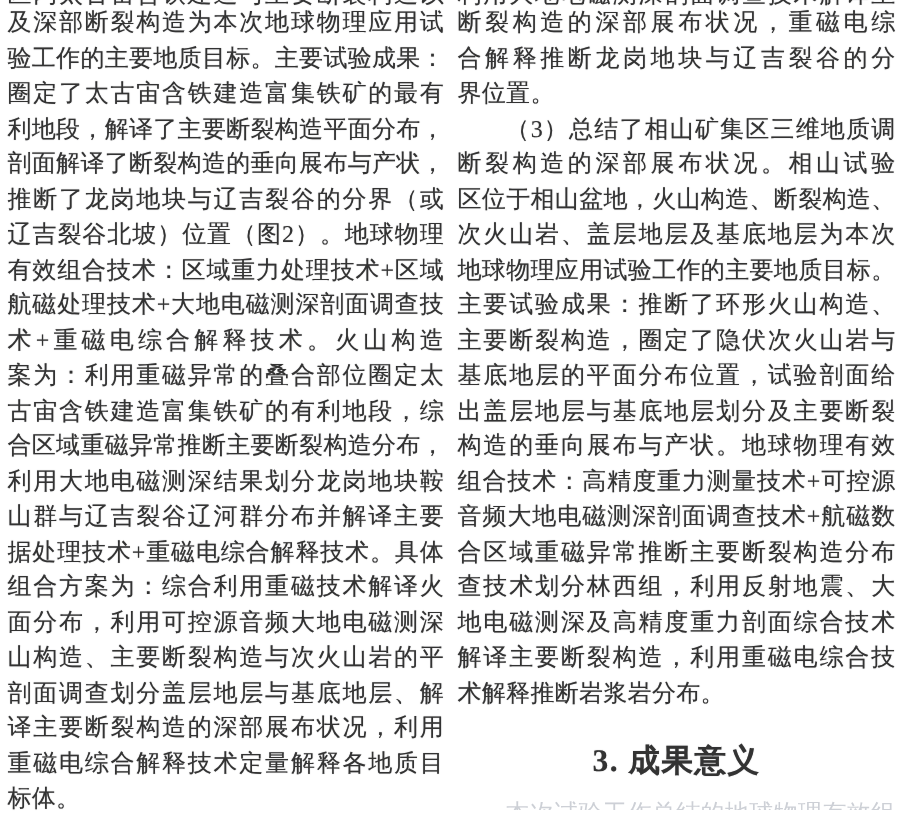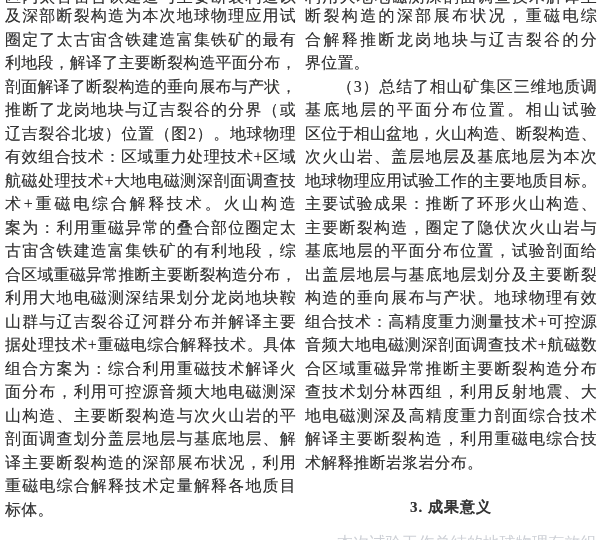--- a/index.html
+++ b/index.html
@@ -52,40 +52,41 @@
   .frag-bottom {
     height: 9px;
     overflow: hidden;
     margin-top: 11px;
   }
   .frag-bottom .line {
     color: #cdd0d6;
     text-shadow: none;
   }
   .heading {
-    font-size: 15px;
+    font-size: 21px;
     line-height: 23.5px;
     font-weight: bold;
     text-align: center;
     margin-top: 22px;
     letter-spacing: 1px;
     text-shadow: 0 0 0.6px rgba(45,45,50,0.5);
   }
 </style>
 </head>
 <body>
 
 <div class="page">
 
   <div class="col left">
     <div class="frag-top">
       <div class="line">区内太古宙含铁建造与主要断裂构造以</div>
     </div>
     <div>
         <div class="line">及深部断裂构造为本次地球物理应用试</div>
+        <div class="line">验工作的主要地质目标。主要试验成果：</div>
         <div class="line">圈定了太古宙含铁建造富集铁矿的最有</div>
         <div class="line">利地段，解译了主要断裂构造平面分布，</div>
         <div class="line">剖面解译了断裂构造的垂向展布与产状，</div>
         <div class="line">推断了龙岗地块与辽吉裂谷的分界（或</div>
         <div class="line">辽吉裂谷北坡）位置（图2）。地球物理</div>
         <div class="line">有效组合技术：区域重力处理技术+区域</div>
         <div class="line">航磁处理技术+大地电磁测深剖面调查技</div>
         <div class="line">术+重磁电综合解释技术。火山构造</div>
         <div class="line">案为：利用重磁异常的叠合部位圈定太</div>
         <div class="line">古宙含铁建造富集铁矿的有利地段，综</div>
@@ -105,21 +106,21 @@
 
   <div class="col right">
     <div class="frag-top">
       <div class="line">利用大地电磁测深剖面调查技术解译主</div>
     </div>
     <div>
         <div class="line">断裂构造的深部展布状况，重磁电综</div>
         <div class="line">合解释推断龙岗地块与辽吉裂谷的分</div>
         <div class="line end">界位置。</div>
         <div class="line indent">（3）总结了相山矿集区三维地质调</div>
-        <div class="line">基底地层的平面分布位置。相山试验</div>
+        <div class="line">断裂构造的深部展布状况。相山试验</div>
         <div class="line">区位于相山盆地，火山构造、断裂构造、</div>
         <div class="line">次火山岩、盖层地层及基底地层为本次</div>
         <div class="line">地球物理应用试验工作的主要地质目标。</div>
         <div class="line">主要试验成果：推断了环形火山构造、</div>
         <div class="line">主要断裂构造，圈定了隐伏次火山岩与</div>
         <div class="line">基底地层的平面分布位置，试验剖面给</div>
         <div class="line">出盖层地层与基底地层划分及主要断裂</div>
         <div class="line">构造的垂向展布与产状。地球物理有效</div>
         <div class="line">组合技术：高精度重力测量技术+可控源</div>
         <div class="line">音频大地电磁测深剖面调查技术+航磁数</div>

